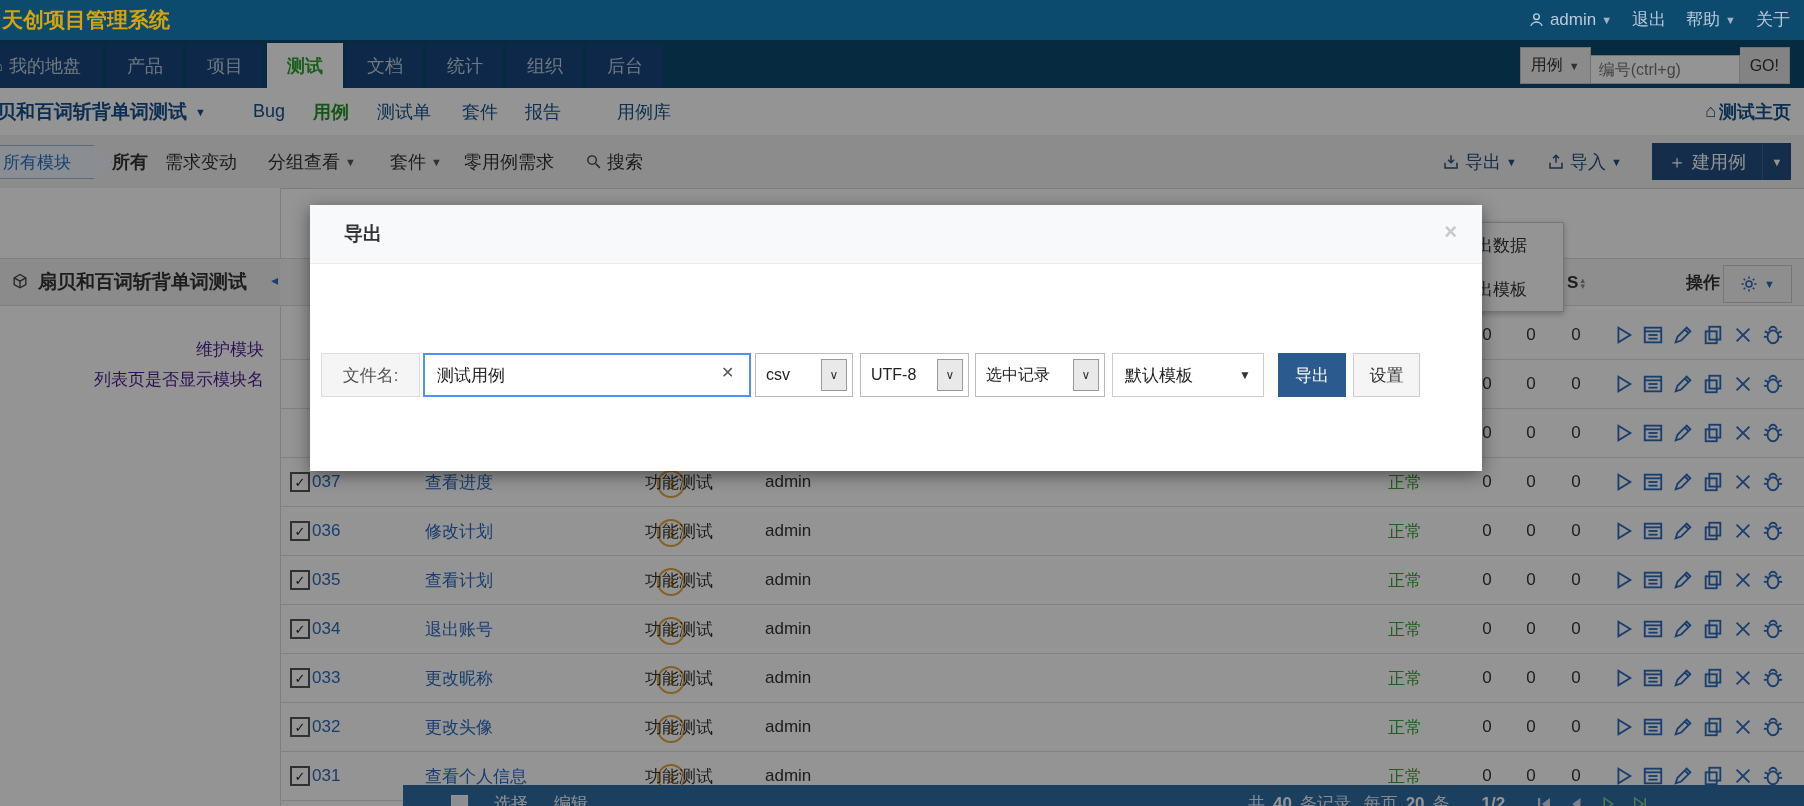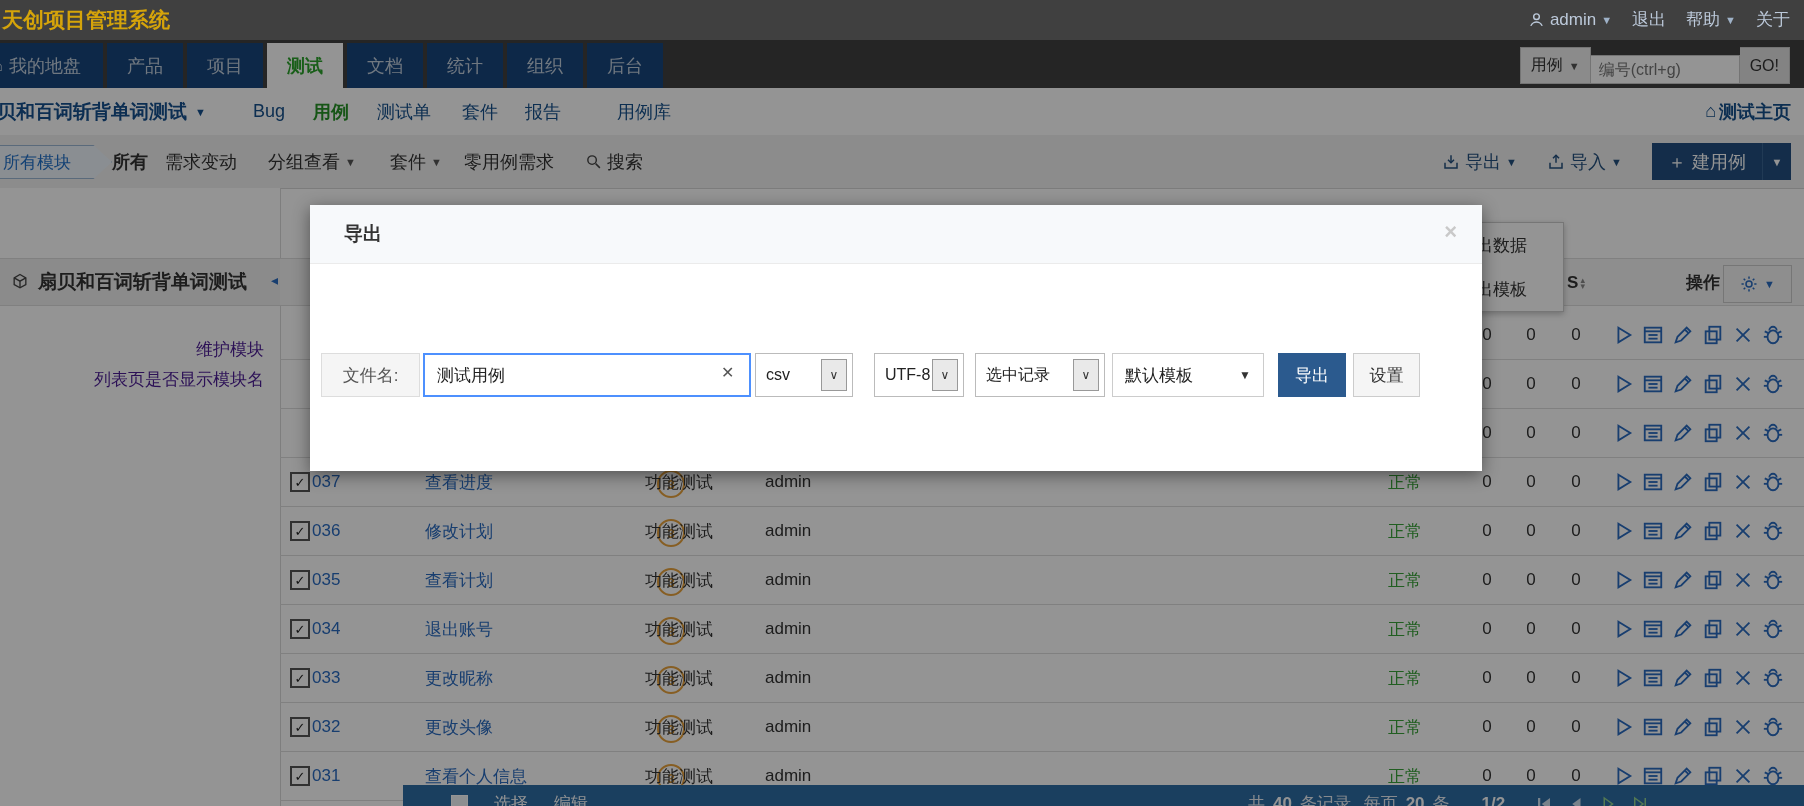--- a/index.html
+++ b/index.html
@@ -1,20 +1,20 @@
 <!DOCTYPE html>
 <html><head>
 <meta charset="utf-8">
 <style>
   html,body{margin:0;padding:0;}
   body{font-family:"Liberation Sans","DejaVu Sans",sans-serif;}
   .stage{position:relative;width:1804px;height:806px;overflow:hidden;background:#fff;}
 
   
-  .topbar{position:absolute;left:0;top:0;width:100%;height:88px;background:#404040;}
+  .topbar{position:absolute;left:0;top:0;width:100%;height:88px;background:#0c4a6e;}
   .brand{position:absolute;left:2px;top:6px;color:#d5a40a;font-size:21px;font-weight:bold;white-space:nowrap;}
   .usermenu{position:absolute;right:14px;top:8px;color:#bcc9da;font-size:17px;display:flex;align-items:center;gap:20px;white-space:nowrap;}
   .usermenu .item{display:flex;align-items:center;gap:5px;cursor:pointer;}
   .caret{font-size:11px;color:#9fb2c8;}
   .tabs{position:absolute;left:0;top:43px;height:45px;width:100%;}
   .tab{position:absolute;top:0;height:45px;background:#17457d;color:#c2cfdd;font-size:18px;display:flex;align-items:center;justify-content:center;gap:6px;}
   .tab.active{background:#ffffff;color:#2ba32b;font-weight:bold;}
   .searchbox{position:absolute;right:14px;top:47px;height:37px;display:flex;align-items:stretch;}
   .scope{background:#f0f0f0;border:1px solid #c9c9c9;display:flex;align-items:center;gap:6px;padding:0 10px;font-size:16px;color:#333;}
   .searchbox input{width:132px;border:1px solid #c9c9c9;border-left:none;background:#fff;font-size:16px;padding:0 8px;color:#333;outline:none;margin-top:8px;}
@@ -77,21 +77,21 @@
   .modal{position:absolute;left:310px;top:205px;width:1172px;height:266px;background:#fff;box-shadow:0 4px 16px rgba(0,0,0,.45);z-index:40;}
   .modal-head{position:absolute;left:0;top:0;right:0;height:58px;background:#f7f9fb;border-bottom:1px solid #ebebeb;}
   .modal-title{position:absolute;left:34px;top:0;line-height:58px;font-size:19px;font-weight:bold;color:#333;}
   .modal-close{position:absolute;right:25px;top:16px;color:#c9c9c9;font-size:22px;font-weight:bold;line-height:1;cursor:pointer;}
   .f-label{position:absolute;left:11px;top:148px;width:99px;height:44px;background:#f5f5f5;border:1px solid #ddd;box-sizing:border-box;display:flex;align-items:center;justify-content:center;font-size:17px;color:#555;}
   .f-input{position:absolute;left:113px;top:148px;width:328px;height:44px;border:2px solid #4d90fe;box-sizing:border-box;font-size:17px;color:#222;padding:0 30px 0 12px;outline:none;font-family:inherit;}
   .f-clear{position:absolute;left:411px;top:160px;color:#555;font-size:16px;line-height:1;cursor:pointer;}
   .fake-select{position:absolute;top:148px;height:44px;border:1px solid #bbb;background:#fff;box-sizing:border-box;font-size:16px;color:#222;display:flex;align-items:center;padding-left:10px;}
   .fs-arrow{position:absolute;right:5px;top:5px;bottom:5px;width:24px;border:1px solid #999;background:#e9e9e9;display:flex;align-items:center;justify-content:center;font-size:12px;color:#333;}
   .sel-format{left:445px;width:98px;}
-  .sel-encoding{left:564px;width:90px;text-align:center;}
+  .sel-encoding{left:550px;width:109px;text-align:center;}
   .sel-scope{left:665px;width:130px;}
   .picker{position:absolute;left:802px;top:148px;width:152px;height:44px;border:1px solid #ccc;box-sizing:border-box;background:#fff;font-size:17px;color:#222;display:flex;align-items:center;padding-left:12px;}
   .picker .caret{position:absolute;right:12px;color:#333;font-size:12px;}
   .btn-export{position:absolute;left:968px;top:148px;width:68px;height:44px;background:#2b5a8e;color:#fff;border:none;font-size:17px;font-family:inherit;cursor:pointer;}
   .btn-settings{position:absolute;left:1043px;top:148px;width:67px;height:44px;background:#f5f5f5;color:#333;border:1px solid #ccc;box-sizing:border-box;font-size:17px;font-family:inherit;cursor:pointer;}
 
   
   .footer{position:absolute;left:403px;top:785px;right:0;height:21px;background:#2e6da4;overflow:hidden;z-index:10;}
   .f-left{position:absolute;left:48px;top:7px;display:flex;align-items:center;gap:26px;color:#fff;font-size:17px;}
   .f-chk{width:15px;height:15px;border:1px solid #fff;background:#f2f6fa;}

